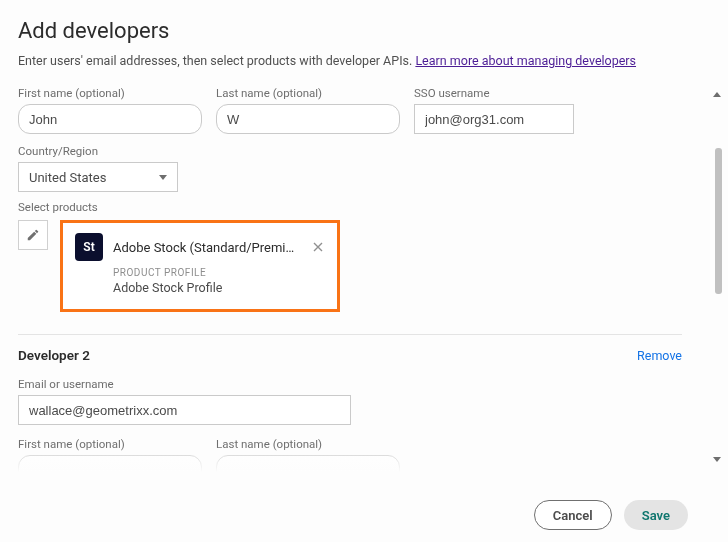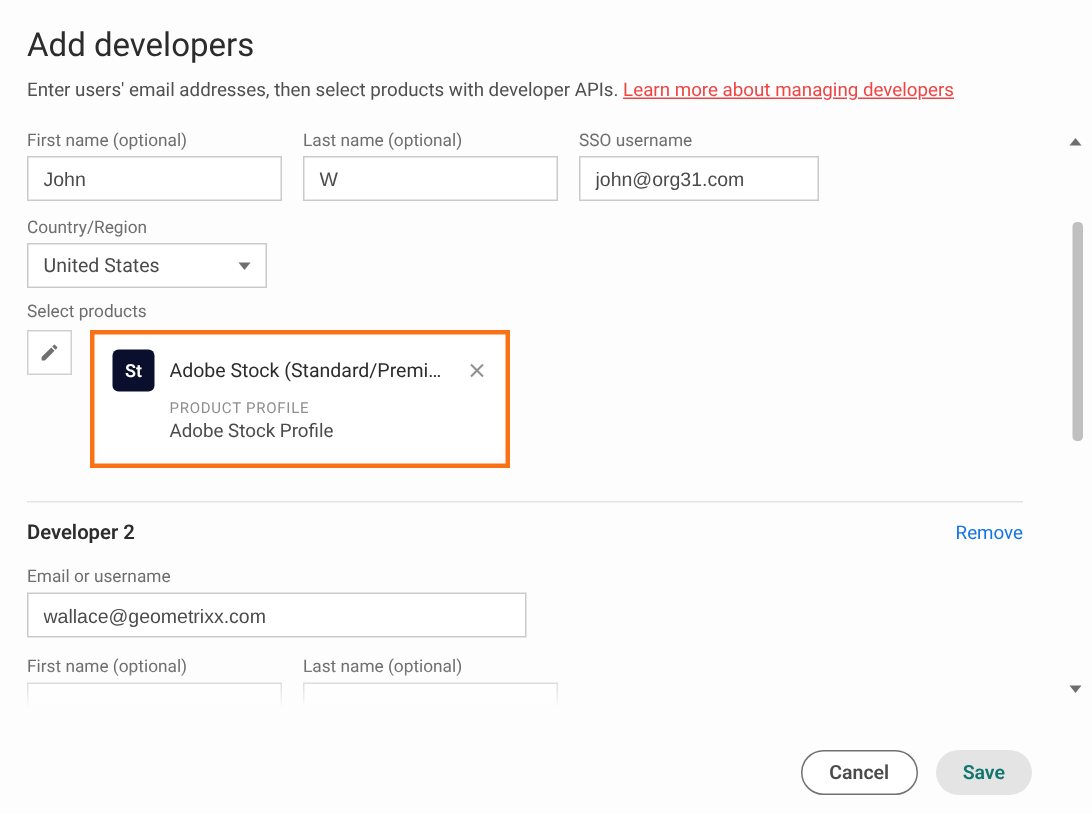--- a/index.html
+++ b/index.html
@@ -23,21 +23,21 @@
     font-weight: 400;
     color: #2c2c2c;
     margin-bottom: 10px;
   }
   .subtitle {
     font-size: 12.5px;
     color: #505050;
     margin-bottom: 18px;
   }
   .subtitle a {
-    color: #ef4444;
+    color: #4c1d95;
     text-decoration: underline;
   }
   .form-row {
     display: flex;
     gap: 14px;
     margin-bottom: 10px;
   }
   .field {
     display: flex;
     flex-direction: column;
@@ -49,21 +49,21 @@
   }
   .field input, .field .select {
     height: 30px;
     border: 1px solid #cacaca;
     background: #fff;
     padding: 0 10px;
     font-size: 13px;
     color: #4b4b4b;
     outline: none;
   }
-  .w160 { width: 170px; }
+  .w160 { width: 184px; border-radius: 12px; }
   .w-sso { width: 160px; }
   .select {
     position: relative;
     display: flex;
     align-items: center;
     justify-content: space-between;
     cursor: pointer;
     width: 160px;
   }
   .chevron {

